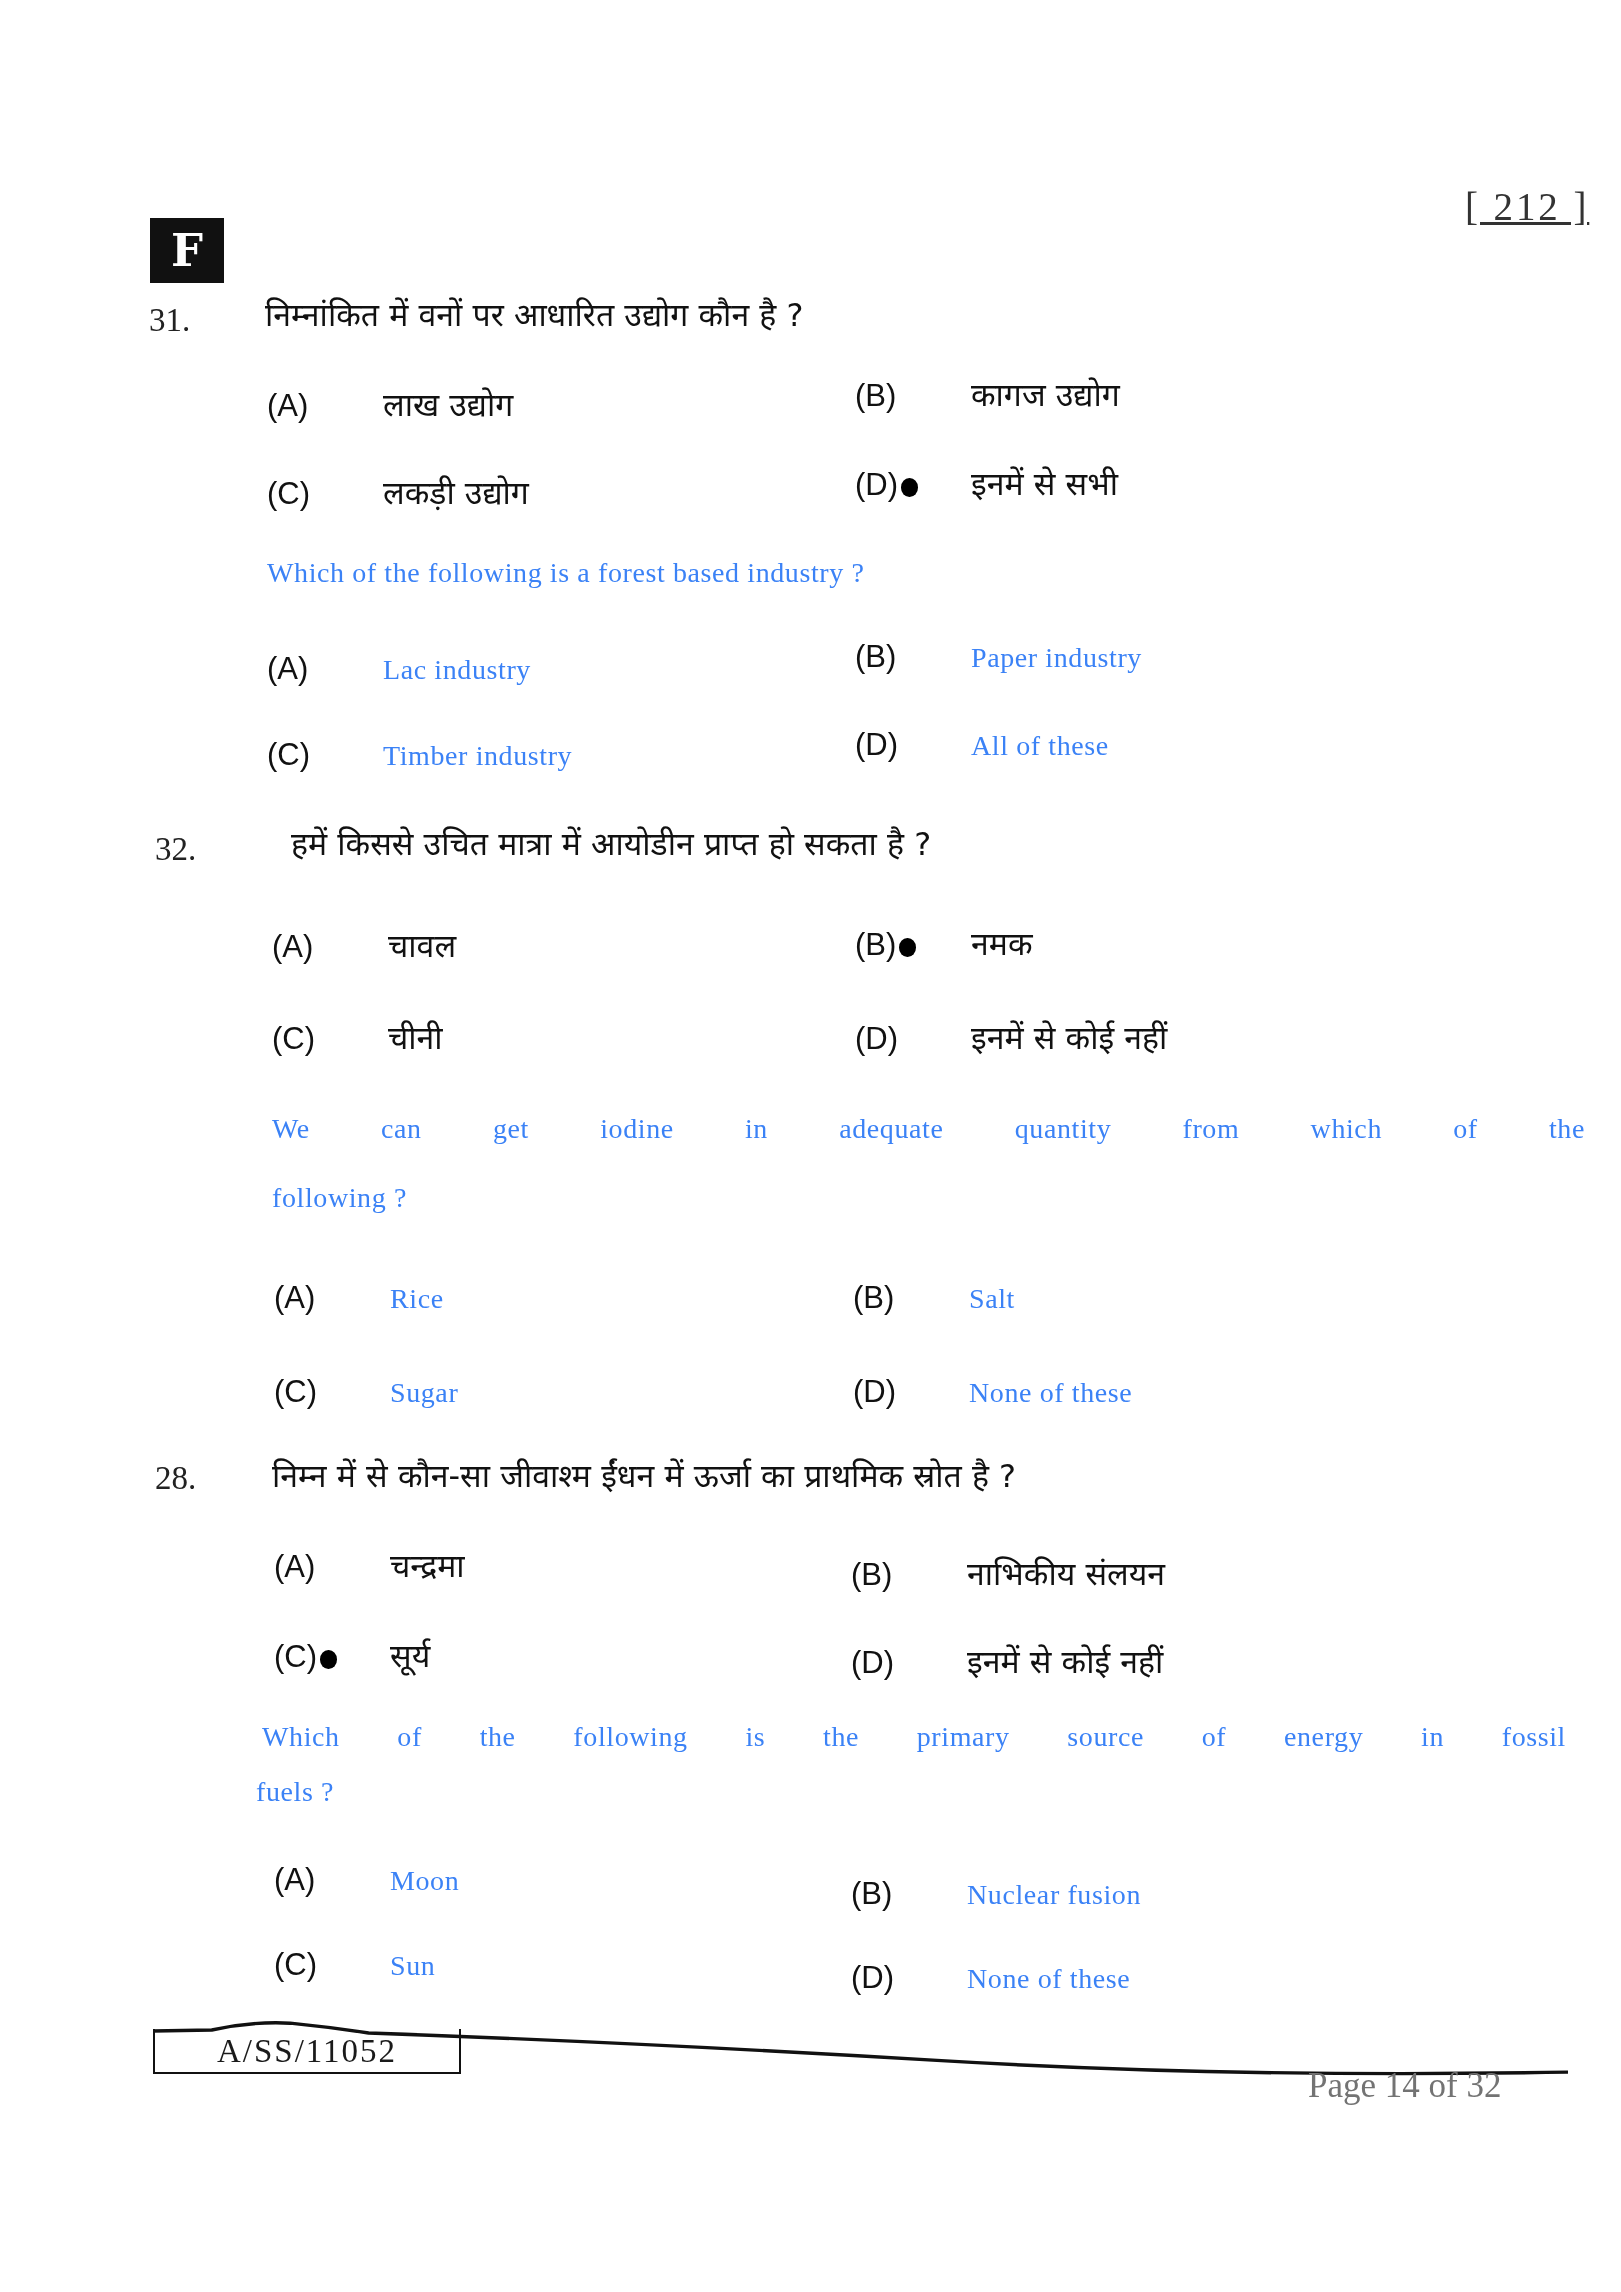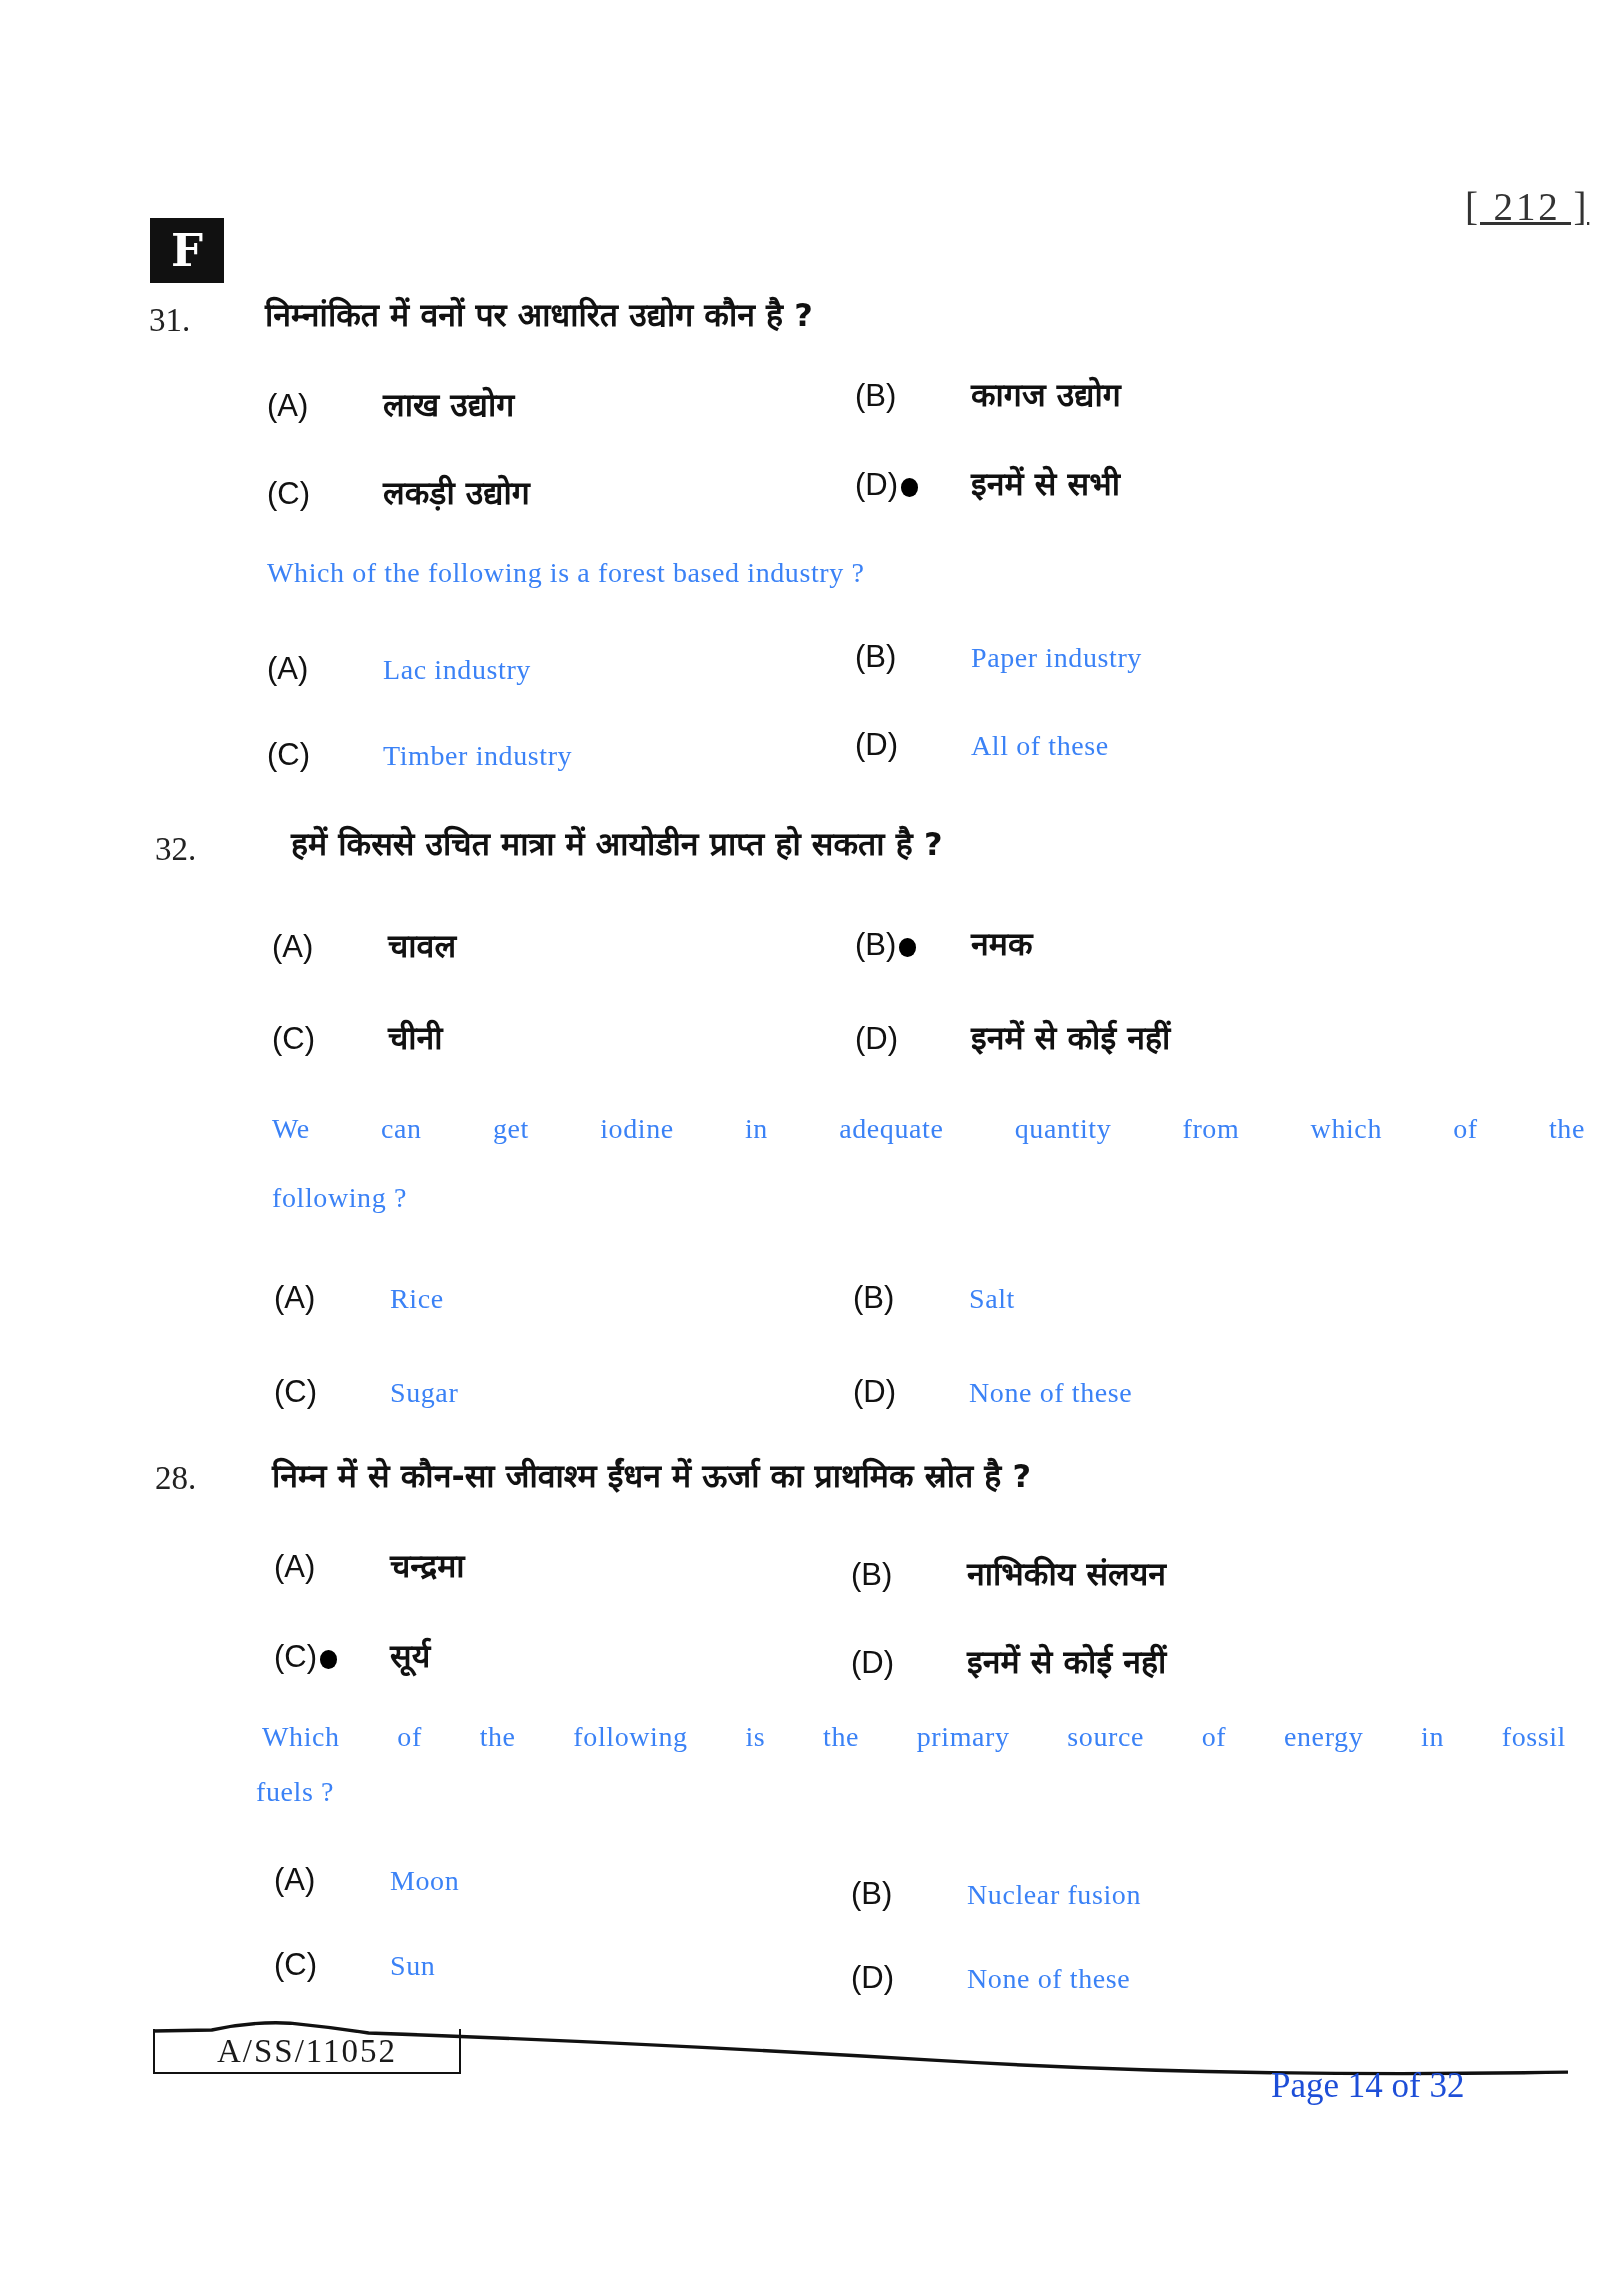--- a/index.html
+++ b/index.html
@@ -4,33 +4,33 @@
 <style>
   html, body { margin:0; padding:0; background:#ffffff; }
   body { width:1621px; height:2293px; position:relative; overflow:hidden;
          font-family:"Liberation Serif", serif; color:#1a1a1a; }
   .abs { position:absolute; white-space:nowrap; }
   .page-no { left:1465px; top:184px; font-size:39px; letter-spacing:2.9px; color:#333;text-decoration:underline; }
   .badge { left:150px; top:218px; width:74px; height:65px; background:#111; color:#fff;
            font-family:"DejaVu Serif", serif; font-weight:bold; font-size:45px;
            text-align:center; line-height:65px; }
   .qnum { font-size:33px; color:#222; }
-  .hindi { font-family:"DejaVu Sans", sans-serif; font-weight:bold; font-size:32px; color:#111; }
+  .hindi { font-family:"DejaVu Sans", sans-serif; font-weight:normal; font-size:32px; color:#111; }
   .eng { font-family:"Liberation Serif", serif; font-size:28px; color:#3b82f6; letter-spacing:0.6px; }
   .eng.just { width:1313px; text-align:justify; text-align-last:justify; word-spacing:5.9px; }
   .lbl { font-family:"Liberation Sans", sans-serif; font-size:31px; color:#111; }
   .mark { display:inline-block; width:16.7px; height:18.6px; background:#000; border-radius:50%;
           margin-left:2.9px; vertical-align:-2px; }
   .opt { display:flex; align-items:baseline; }
   .opt .lbl { width:116px; display:inline-block; }
   .footer-line { left:153px; top:2021px; width:1415px; height:69px; }
   .code-box { left:153px; top:2029px; width:304px; height:43px; border:2.9px solid #111;
               border-top:none; font-family:"Liberation Serif", serif; font-size:33px;
               text-align:center; line-height:45px; letter-spacing:2px; }
-  .page-count { left:1271px; top:2066px; font-family:"Liberation Serif", serif; font-size:35px; color:#1d4ed8; }
+  .page-count { left:1308px; top:2066px; font-family:"Liberation Serif", serif; font-size:35px; color:#737373; }
 </style>
 </head>
 <body>
 
 <div class="abs page-no">[ 212 ]</div>
 <div class="abs badge">F</div>
 
 <div class="abs qnum" style="left:149px;top:302px;">31.</div>
 <div class="abs hindi" style="left:265px;top:292px;">निम्नांकित में वनों पर आधारित उद्योग कौन है ?</div>
 

